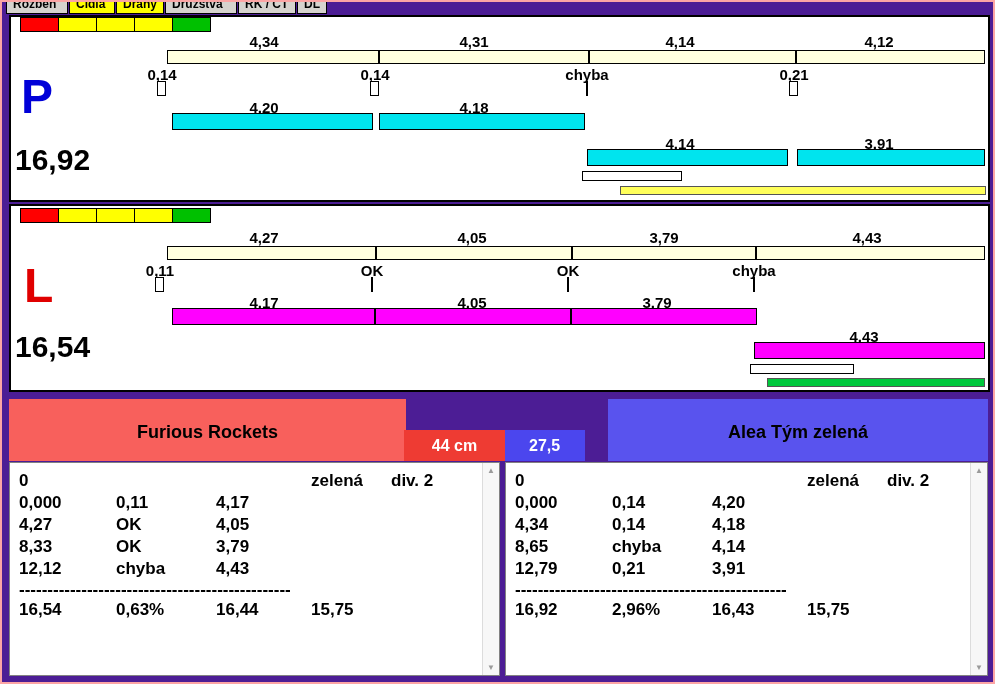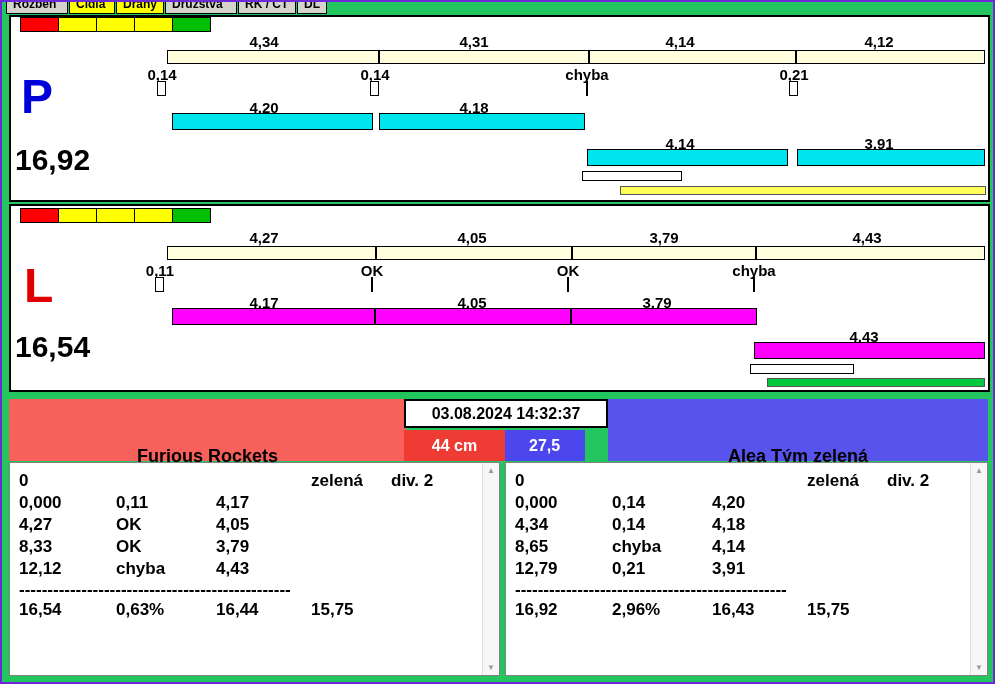--- a/index.html
+++ b/index.html
@@ -1,19 +1,19 @@
 <!DOCTYPE html>
 <html><head>
 <meta charset="utf-8">
 <style>
   * { box-sizing: border-box; margin: 0; padding: 0; }
   body { background:#888; font-family:"Liberation Sans", sans-serif; }
   #root {
-    position:relative; width:995px; height:684px; background:#22c55e;
-    border:2px solid #6d28d9; overflow:hidden;
+    position:relative; width:995px; height:684px; background:#4c1d95;
+    border:2px solid #fca5a5; overflow:hidden;
     font-family:"Liberation Sans", sans-serif;
   }
   
   .tabbar { position:absolute; left:4px; top:0; height:12px; display:flex; }
   .tab {
     position:relative; height:12px; overflow:hidden; border:1px solid #000; border-top:none;
     background:#D6D3CE; padding:0 6px; margin-right:1px; white-space:nowrap;
   }
   .tab .tl { position:relative; top:-5px; display:block; font-size:12px; font-weight:bold; color:#000; }
   .tab.yellow { background:#FFFF00; }
@@ -40,21 +40,21 @@
   .thinbar.yellow { background:#FFFF5A; }
   .thinbar.green { background:#00C83C; }
   .lane-letter { position:absolute; font-size:48px; font-weight:bold; line-height:48px; }
   #panel-p .lane-letter { color:#0000D8; }
   #panel-l .lane-letter { color:#E00000; }
   .lane-total { position:absolute; font-size:30px; font-weight:bold; color:#000; line-height:30px; }
   
   .banner { position:absolute; top:397px; height:62px; text-align:center; }
   #banner-left  { left:7px;   width:397px; background:#F8605C; }
   #banner-right { left:606px; width:380px; background:#5953EE; }
-  .banner .team { display:block; font-size:18px; font-weight:bold; color:#000; padding-top:8px;margin-top:39px; }
+  .banner .team { display:block; font-size:18px; font-weight:bold; color:#000; padding-top:23px; }
   .banner .dogs { display:block; font-size:14px; font-weight:bold; color:#fff; padding-top:8px; }
   #datebox {
     position:absolute; left:402px; top:397px; width:204px; height:29px;
     background:#fff; border:2px solid #000; text-align:center;
     font-size:16px; font-weight:bold; line-height:25px; color:#000;
   }
   .hbox { position:absolute; top:428px; height:31px; color:#fff; font-size:16px; font-weight:bold; line-height:31px; }
   #hbox-left  { left:402px; width:101px; background:#EE3B33; text-align:center; }
   #hbox-right { left:503px; width:80px; background:#4B46EE; padding-left:24px; }
   .lb { position:absolute; top:460px; height:214px; background:#fff; border:1px solid #828282; }
@@ -189,21 +189,20 @@
     <div class="thinbar green" style="left:756px; top:172px; width:218px;"></div>
 
     <div class="lane-letter" style="left:13px; top:56px;">L</div>
     <div class="lane-total" style="left:4px; top:126px;">16,54</div>
   </div>
 
   <div class="banner" id="banner-left">
     <span class="team">Furious Rockets</span>
   </div>
 
-  <div id="datebox">03.08.2024 14:32:37</div>
   <div class="hbox" id="hbox-left">44 cm</div>
   <div class="hbox" id="hbox-right">27,5 cm</div>
 
   <div class="banner" id="banner-right">
     <span class="team">Alea Tým zelená</span>
   </div>
 
   <div class="lb" id="lb-left">
     <div class="lb-rows">
       <div class="lb-row">

